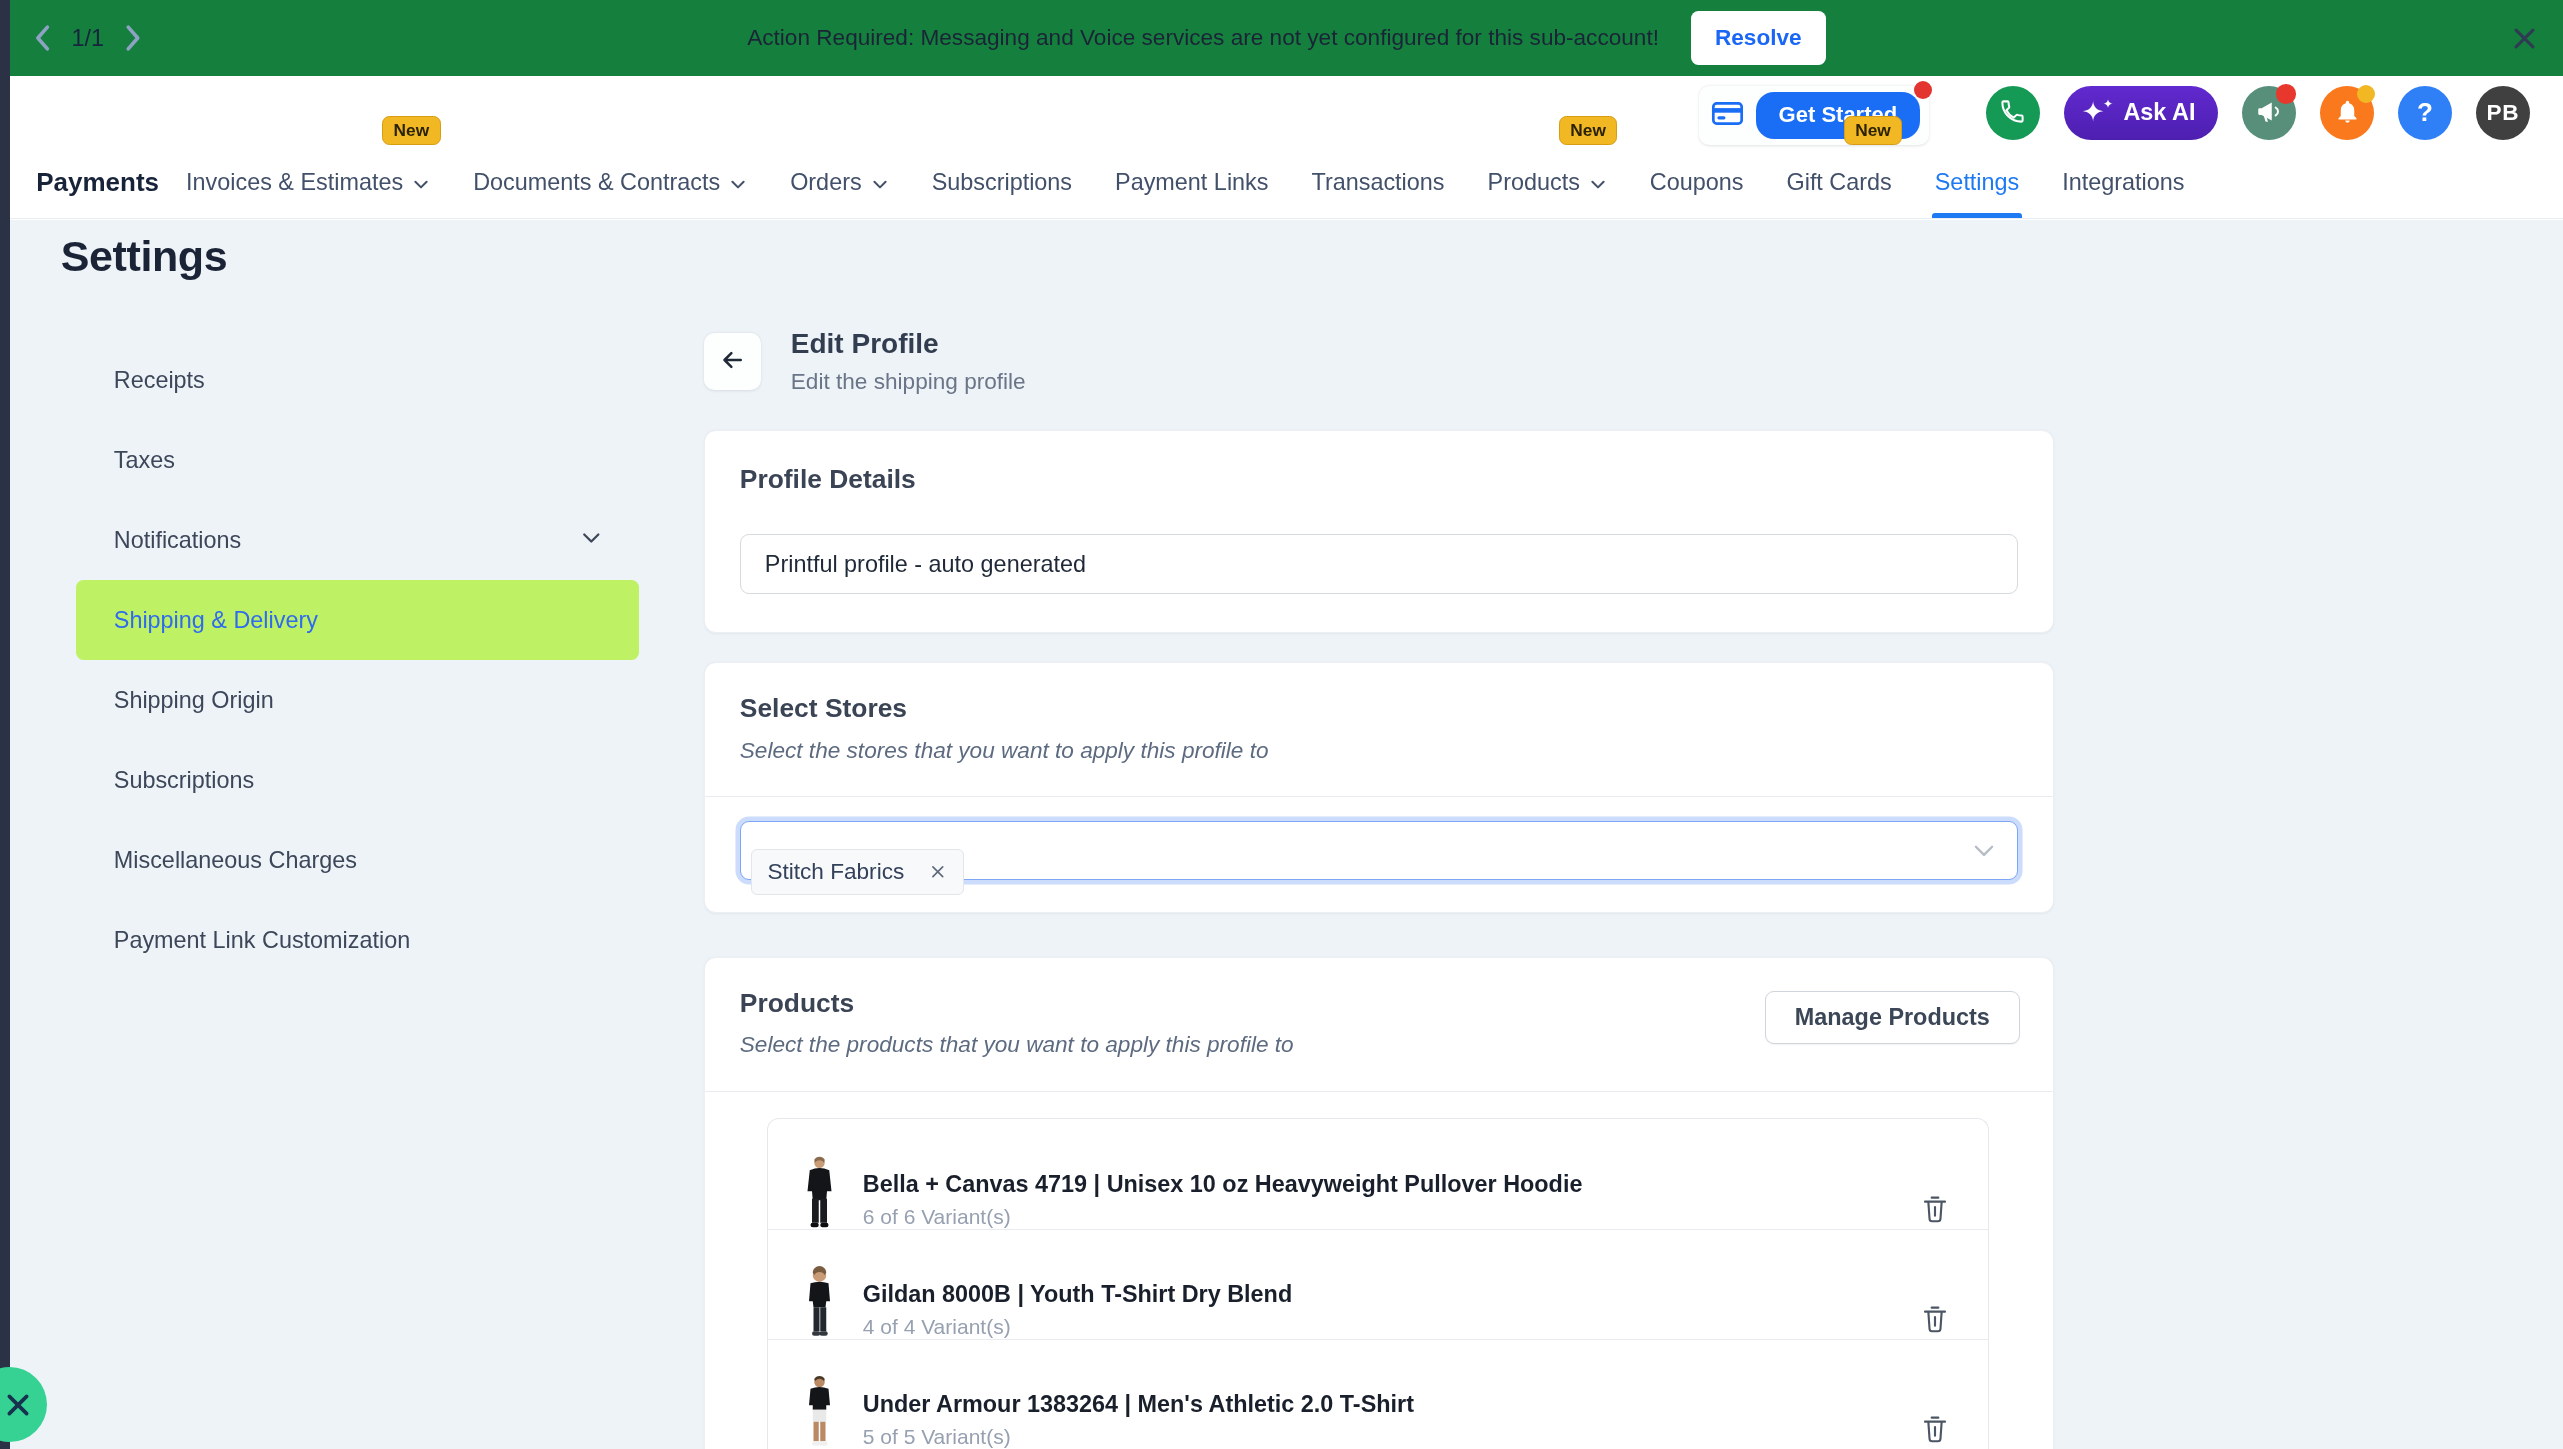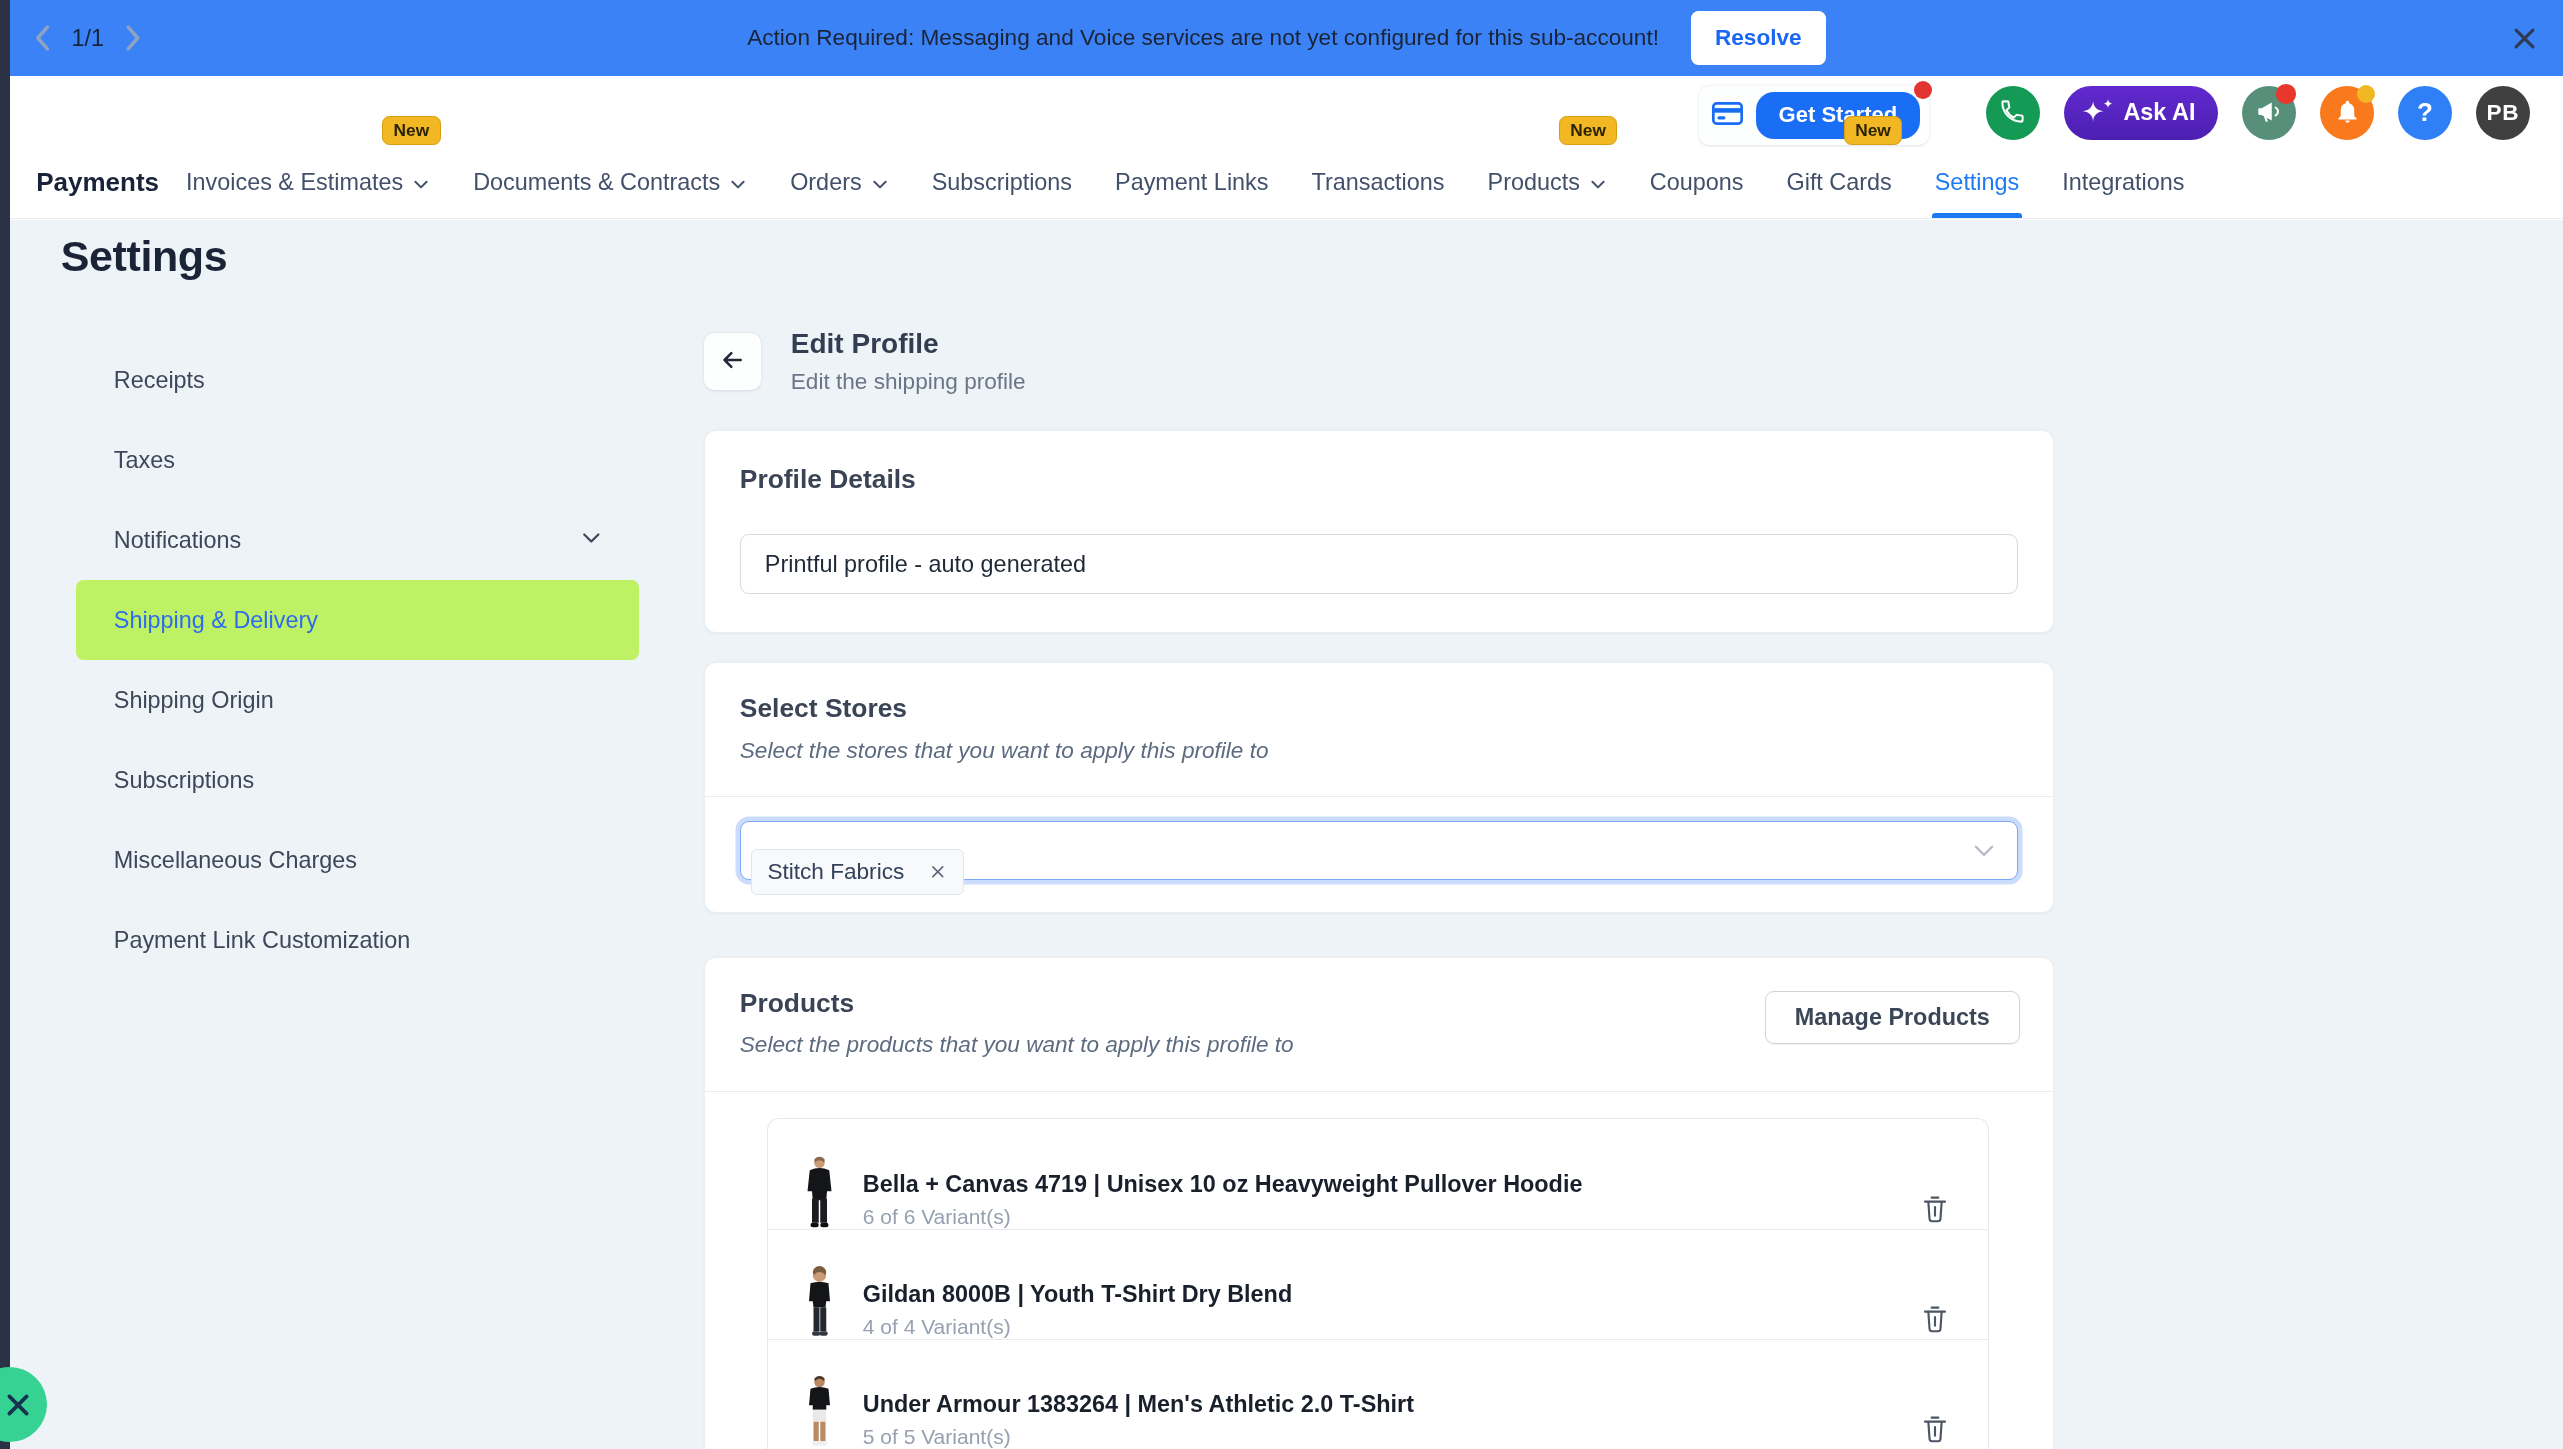--- a/index.html
+++ b/index.html
@@ -4,21 +4,21 @@
 <style>
   * { margin:0; padding:0; box-sizing:border-box; }
   html,body { width:2563px; height:1449px; overflow:hidden; background:#fff;
     font-family:"Liberation Sans","DejaVu Sans",sans-serif; color:#1f2937; }
   .app { position:relative; width:2563px; height:1449px; }
 
   
   .left-strip { position:absolute; left:0; top:0; width:9.8px; height:100%; background:#2b3245; z-index:30; }
 
   
-  .banner { position:absolute; left:9.8px; top:0; right:0; height:76px; background:#3b82f6;
+  .banner { position:absolute; left:9.8px; top:0; right:0; height:76px; background:#15803d;
     display:flex; align-items:center; justify-content:center; z-index:20; }
   .pager { position:absolute; left:22.6px; top:0; height:76px; display:flex; align-items:center; gap:16.6px; }
   .pager .chev { color:#8ea2c4; display:flex; }
   .pager .count { font-size:23.4px; color:#16243e; }
   .banner-center { display:flex; align-items:center; gap:32px; }
   .banner-msg { font-size:22.6px; color:#1b2437; }
   .resolve-btn { background:#fff; border:none; border-radius:7.5px; padding:13.6px 24px;
     font-size:22.6px; font-weight:bold; color:#1a66f5; cursor:pointer; font-family:inherit; }
   .banner-close { position:absolute; right:24px; top:0; height:76px; display:flex; align-items:center; color:#2f3b52; cursor:pointer; }
 

